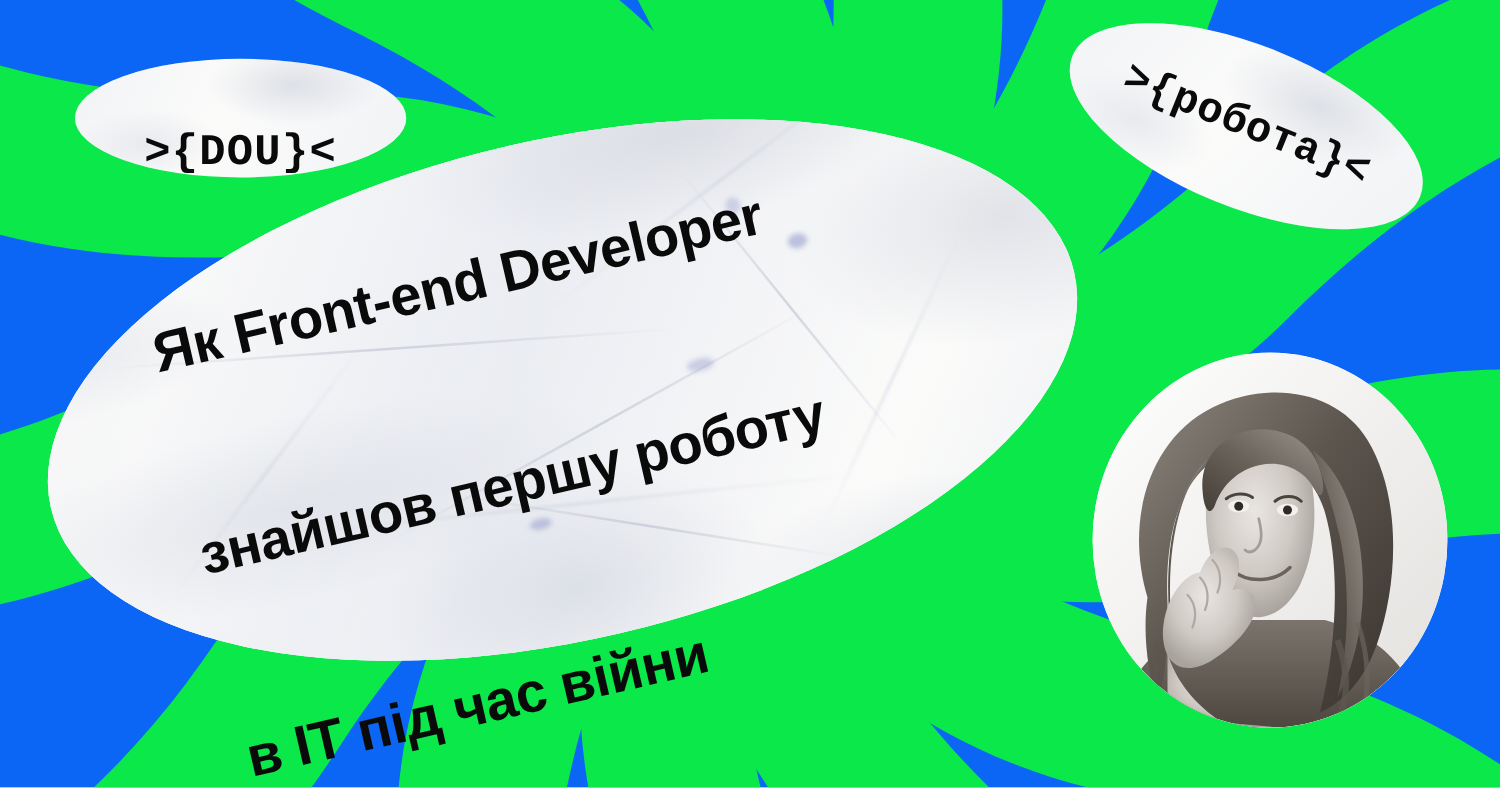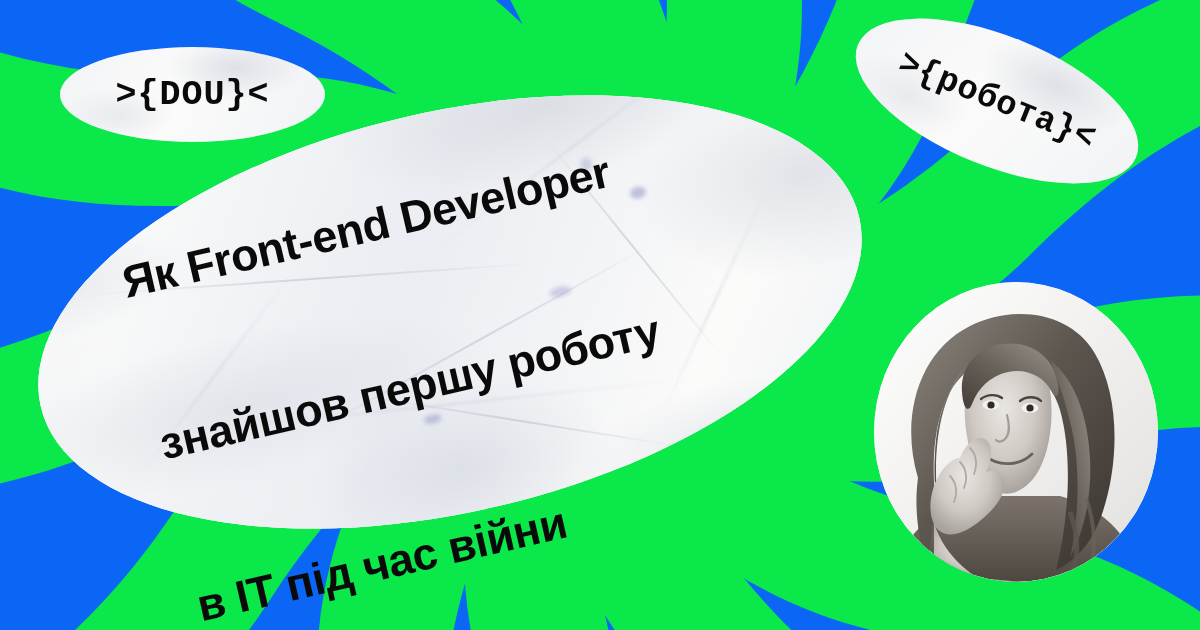--- a/index.html
+++ b/index.html
@@ -112,20 +112,21 @@
   }
   .pill span { position: relative; z-index: 2; }
 
   #badge-dou {
     left: 60px;
     top: 47px;
     width: 265px;
     height: 95px;
     font-size: 35px;
     letter-spacing: 1px;
+    align-items: flex-end;
   }
   #badge-robota {
     left: 847px;
     top: 36px;
     width: 300px;
     height: 130px;
     font-size: 34px;
     letter-spacing: 0.5px;
     transform: rotate(22deg);
   }

